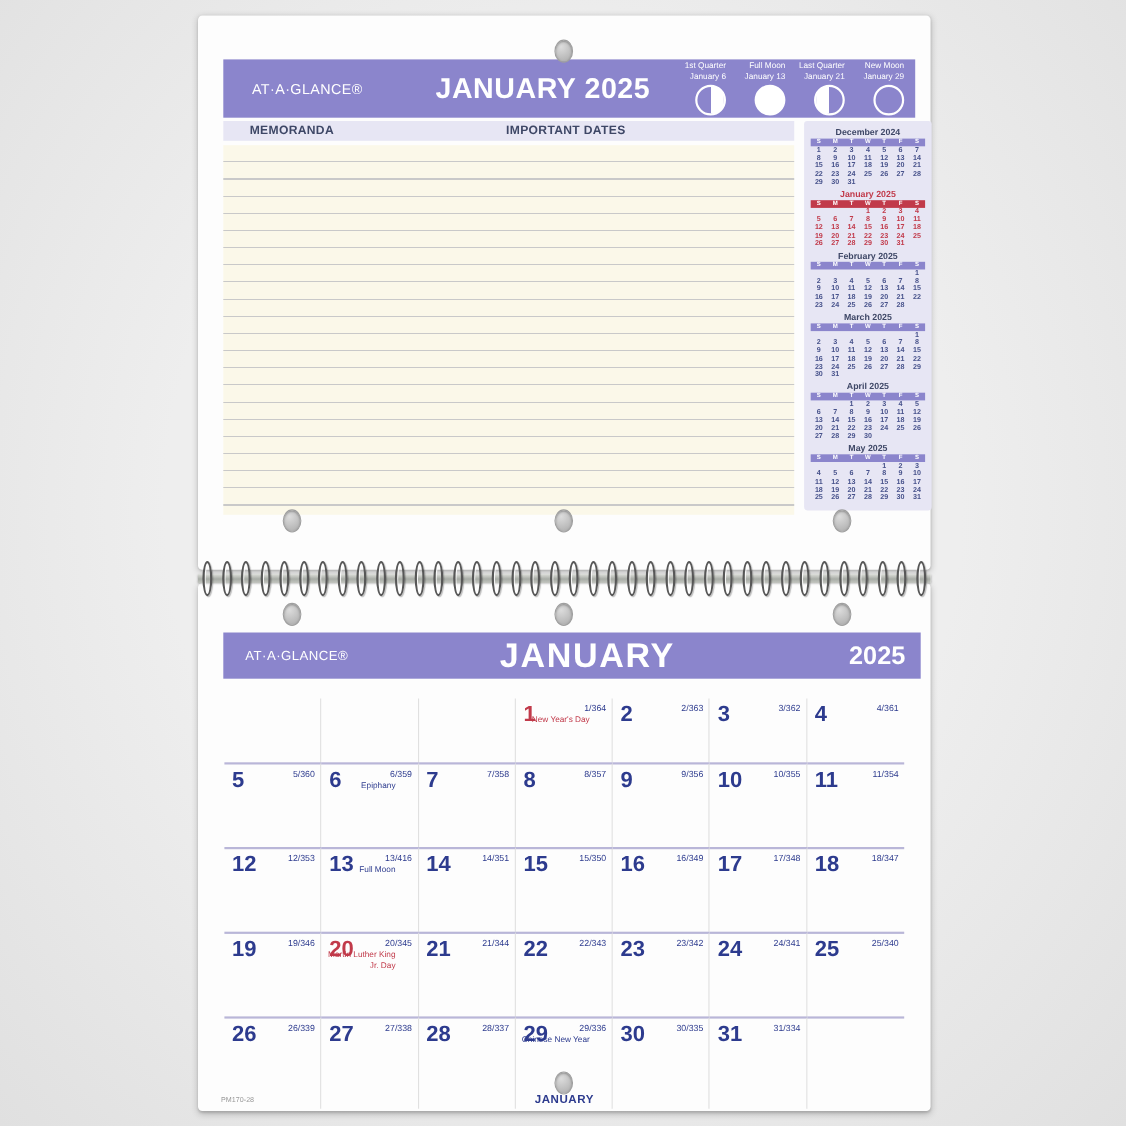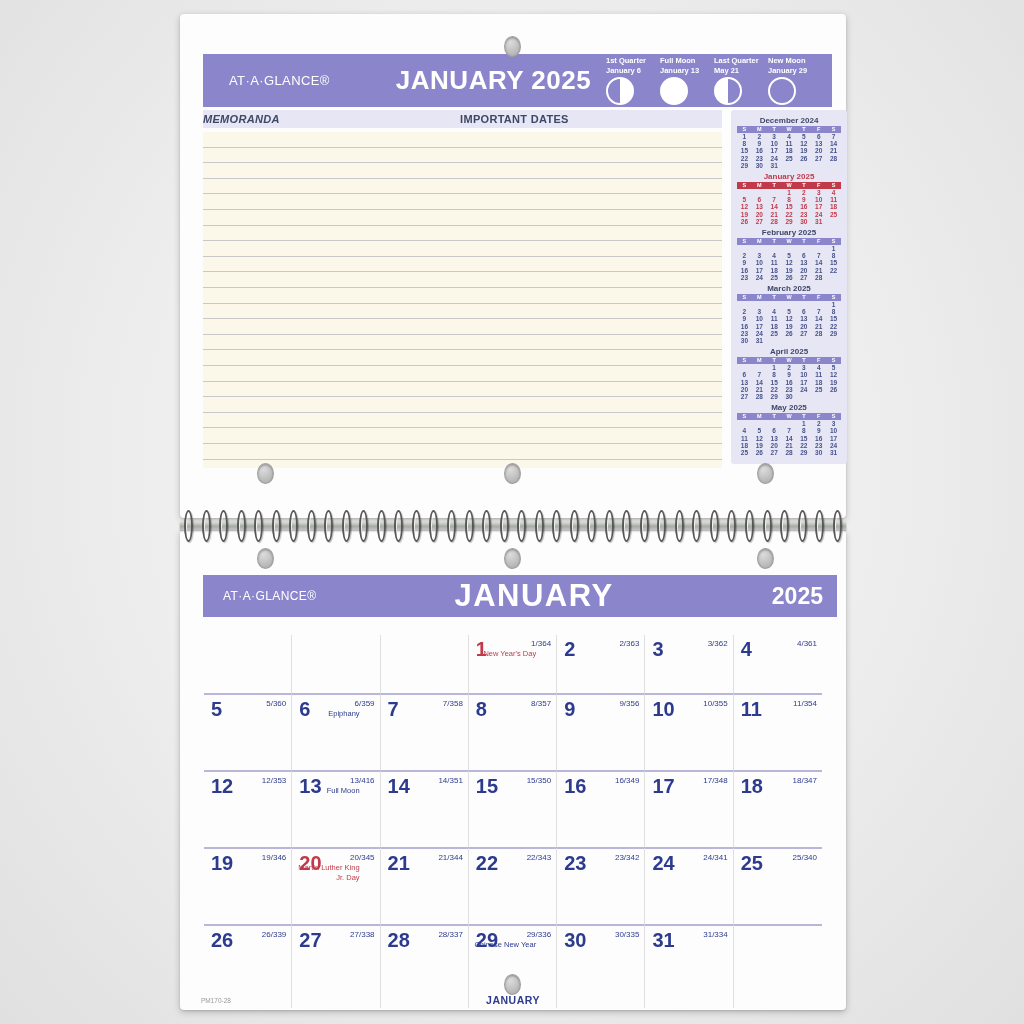--- a/index.html
+++ b/index.html
@@ -27,32 +27,32 @@
   .banner-bottom{left:23px;top:45px;width:634px;height:42px;}
   .brand{font-weight:normal;letter-spacing:.4px;white-space:nowrap;}
   .banner-top .brand{font-size:13px;padding-left:26px;width:152px;}
   .banner-bottom .brand{font-size:12px;padding-left:20px;width:142px;}
   .title-top{flex:1;text-align:center;font-size:26px;font-weight:bold;letter-spacing:.5px;}
   .title-bottom{flex:1;text-align:center;font-size:31px;font-weight:bold;letter-spacing:1.5px;}
   .year-bottom{width:120px;text-align:right;padding-right:14px;font-size:23px;font-weight:bold;}
 
   
   .moons{display:flex;width:218px;padding-right:8px;align-items:flex-start;}
-  .moon-col{width:54px;text-align:left;font-weight:bold;}
+  .moon-col{width:54px;text-align:right;}
   .moon-label{font-size:7.5px;line-height:1.3;padding-top:4px;}
   .moon{width:24px;height:24px;border:2px solid #fff;border-radius:50%;display:inline-block;margin-top:2px;}
   .moon-first-quarter{background:linear-gradient(90deg, rgba(0,0,0,0) 0 50%, #fff 50% 100%);}
   .moon-full{background:#fff;}
   .moon-last-quarter{background:linear-gradient(90deg, #fff 0 50%, rgba(0,0,0,0) 50% 100%);}
   .moon-new{background:transparent;}
 
   
   .memo-strip{position:absolute;left:23px;top:96px;width:519px;height:18px;background:var(--lavender);
     color:#3e4766;font-size:11px;font-weight:bold;letter-spacing:.3px;display:flex;align-items:center;}
-  .memo-strip .memo-label{padding-left:0;font-style:italic;}
+  .memo-strip .memo-label{padding-left:24px;}
   .memo-strip .imp-label{position:absolute;left:60%;transform:translateX(-50%);}
   .memo-lines{position:absolute;left:23px;top:118px;width:519px;height:336px;
     background-color:var(--cream);
     background-image:repeating-linear-gradient(180deg, rgba(0,0,0,0) 0px, rgba(0,0,0,0) 14.6px, #c9c9c9 14.6px, #c9c9c9 15.6px);}
 
   
   .sidebar{position:absolute;left:551px;top:96px;width:116px;background:var(--lavender);
     border-radius:3px;padding:6px 6px 5px;box-sizing:border-box;}
   .mini{margin-bottom:3px;}
   .mini-title{font-size:8px;font-weight:bold;color:#3e4766;text-align:center;line-height:9px;}
@@ -114,21 +114,21 @@
           <div class="moon-col"><div class="moon-label">
               <div>1st Quarter</div>
               <div>January 6</div>
             </div><span class="moon moon-first-quarter"></span></div>
           <div class="moon-col"><div class="moon-label">
               <div>Full Moon</div>
               <div>January 13</div>
             </div><span class="moon moon-full"></span></div>
           <div class="moon-col"><div class="moon-label">
               <div>Last Quarter</div>
-              <div>May 21</div>
+              <div>January 21</div>
             </div><span class="moon moon-last-quarter"></span></div>
           <div class="moon-col"><div class="moon-label">
               <div>New Moon</div>
               <div>January 29</div>
             </div><span class="moon moon-new"></span></div>
         </div>
     </div>
 
     <div class="memo-strip">
       <span class="memo-label">MEMORANDA</span>

